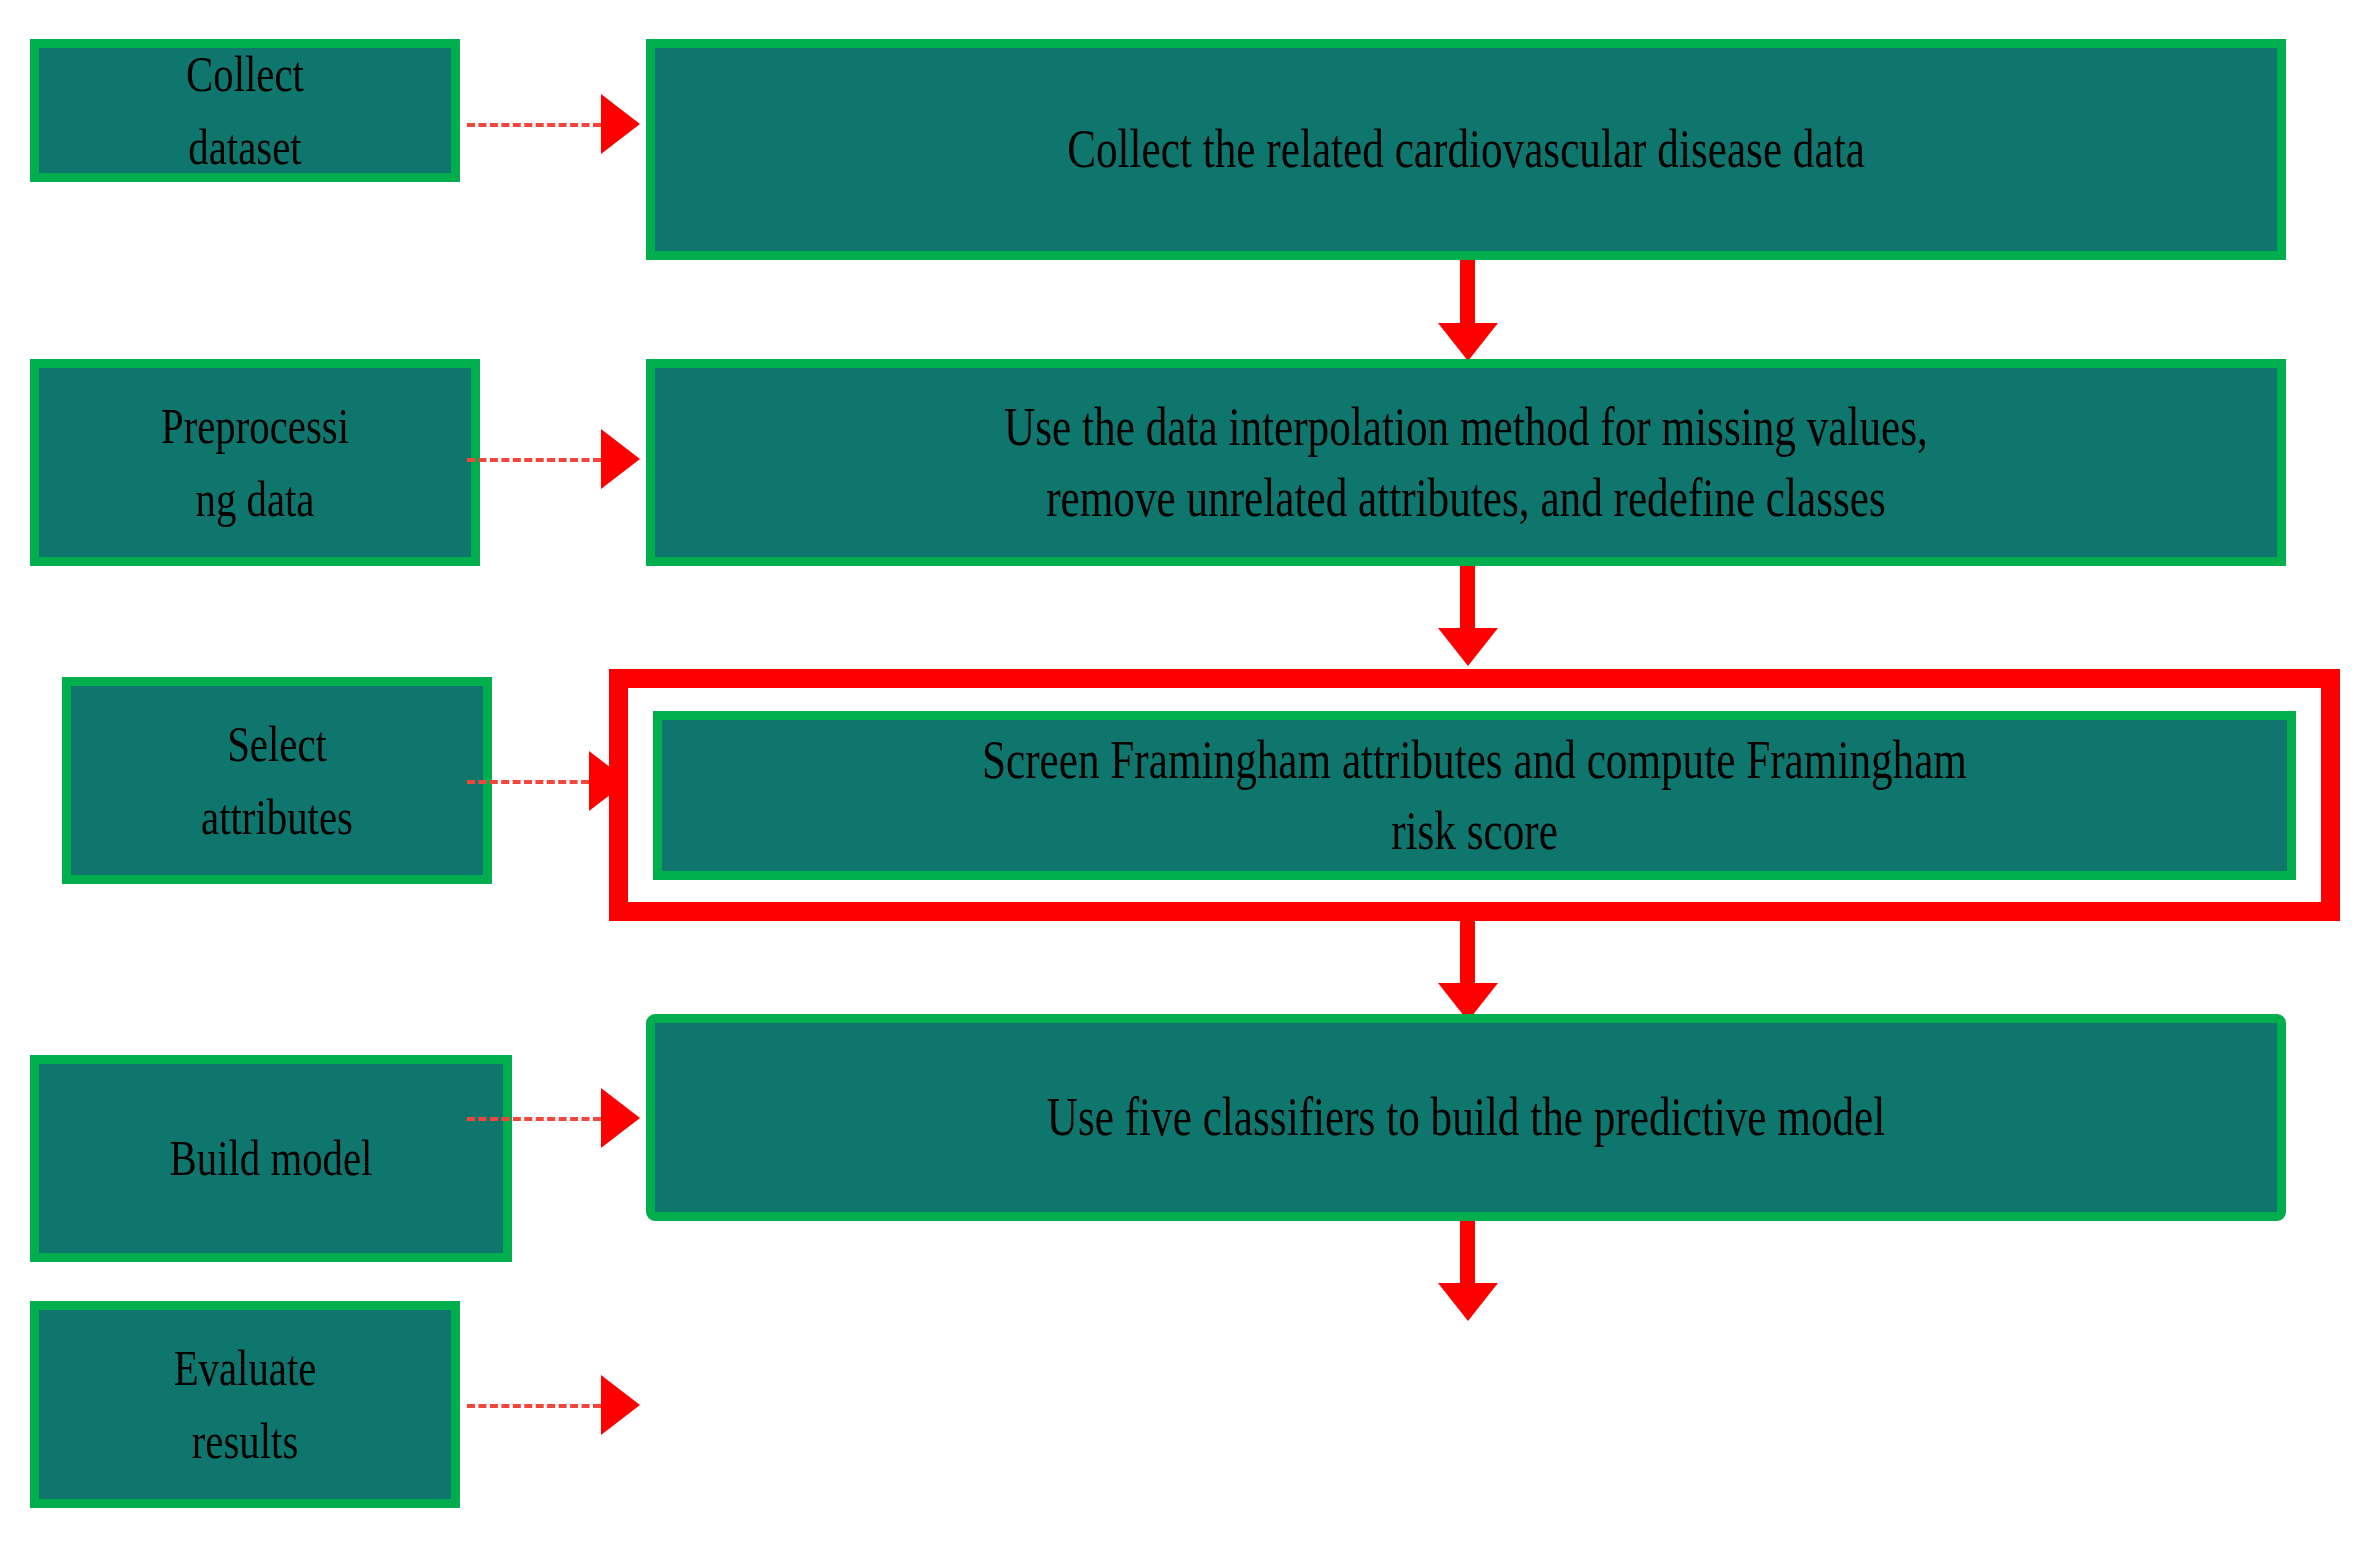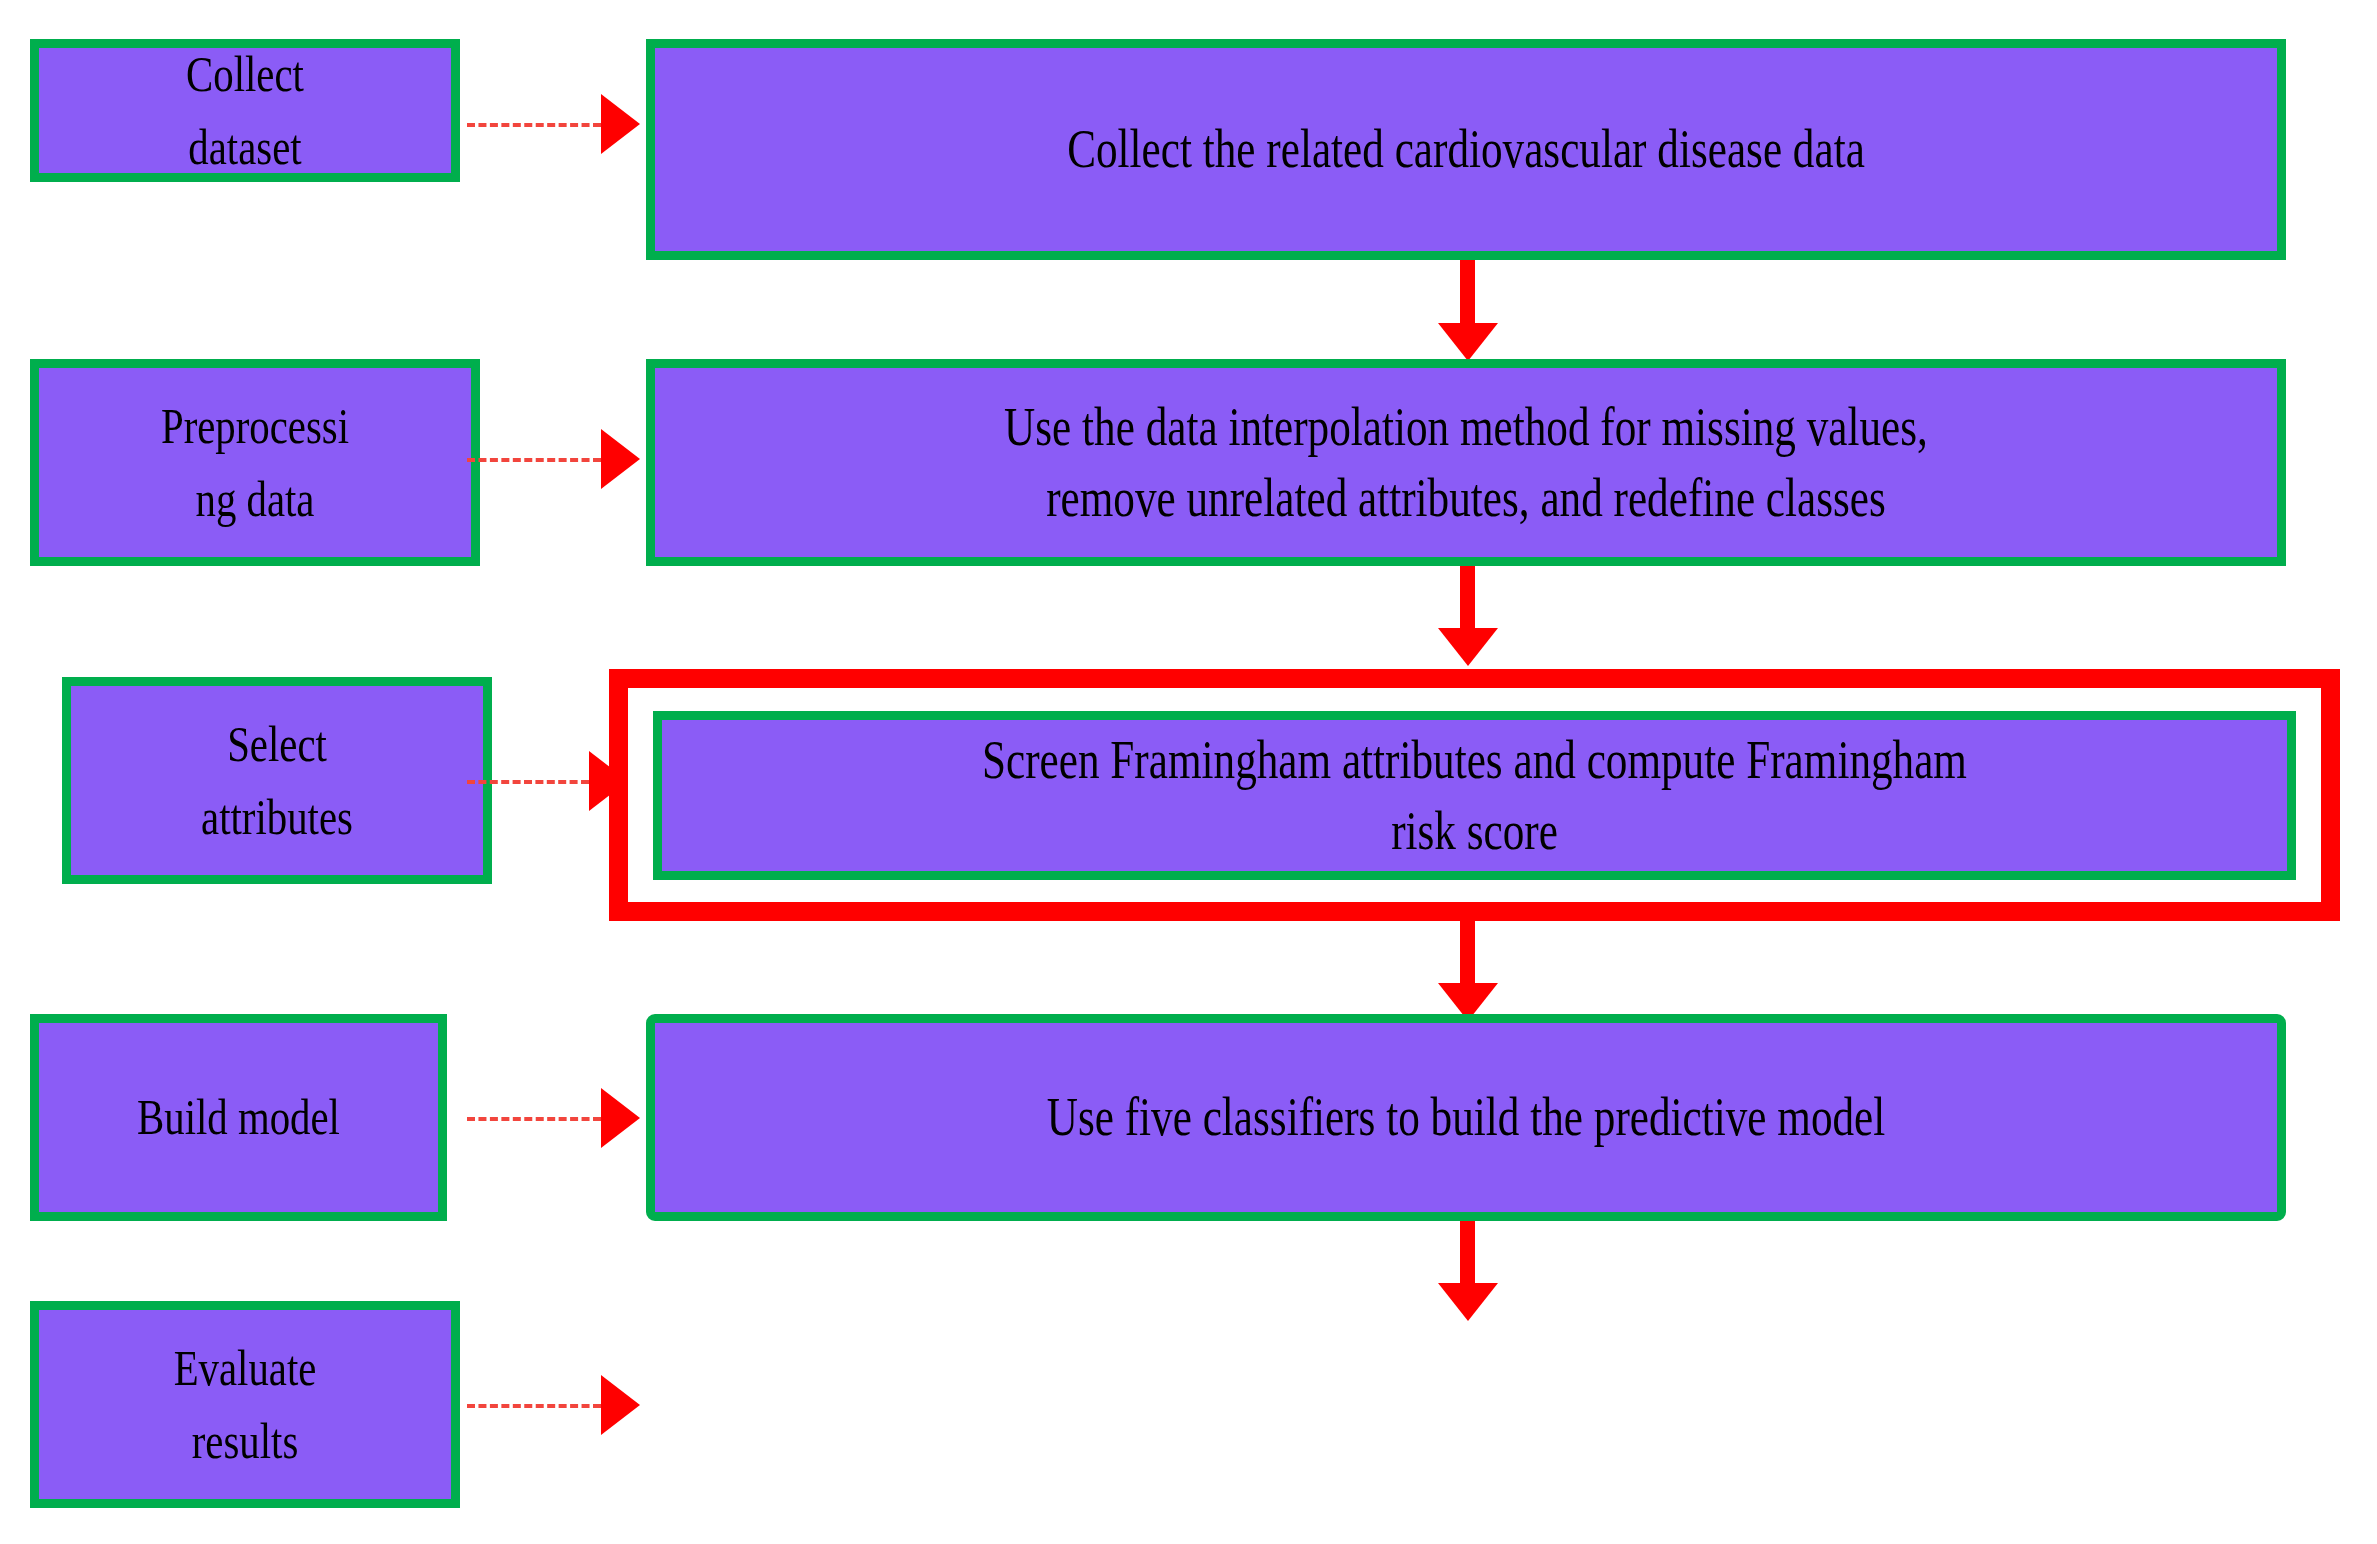--- a/index.html
+++ b/index.html
@@ -3,21 +3,21 @@
 <meta charset="utf-8">
 <style>
   html,body{margin:0;padding:0;background:#ffffff;}
   body{width:2377px;height:1544px;overflow:hidden;
        font-family:"Liberation Serif","DejaVu Serif",serif;}
 
   #stage{position:relative;width:2377px;height:1544px;background:#fff;}
 
   
   .gbox{position:absolute;box-sizing:border-box;
-        border:9.5px solid var(--green);background:#8b5cf6;
+        border:9.5px solid var(--green);background:#0f766e;
         display:flex;align-items:center;justify-content:center;}
   .gbox .txt{display:block;width:100%;text-align:center;color:#000;
              line-height:1.30;padding:0 12px;box-sizing:border-box;
              transform:scaleX(.80);transform-origin:center center;
              white-space:pre-line;}
 
   
   .lbl{width:430px;}
   .lbl .txt{font-size:51px;line-height:1.42;}
 
@@ -90,21 +90,21 @@
   <div class="hl" style="left:609px;top:669px;width:1731px;height:252px;"></div>
 
   <div class="gbox desc" style="left:653px;top:711px;width:1643px;height:169px;">
     <span class="txt">Screen Framingham attributes and compute Framingham
 risk score</span>
   </div>
 
   <div class="vline" style="left:1460px;top:920px;width:15px;height:70px;"></div>
   <div class="vhead" style="left:1438px;top:983px;"></div>
 
-  <div class="gbox lbl" style="left:30px;top:1014px;width:417px;height:207px;">
+  <div class="gbox lbl" style="left:30px;top:1055px;width:482px;height:207px;">
     <span class="txt">Build model</span>
   </div>
 
   <div class="dash" style="left:467px;top:1117px;width:134px;"></div>
   <div class="hhead" style="left:601px;top:1088px;"></div>
 
   <div class="gbox desc" style="left:646px;top:1014px;width:1640px;height:207px;border-radius:9px;">
     <span class="txt">Use five classifiers to build the predictive model</span>
   </div>
 

